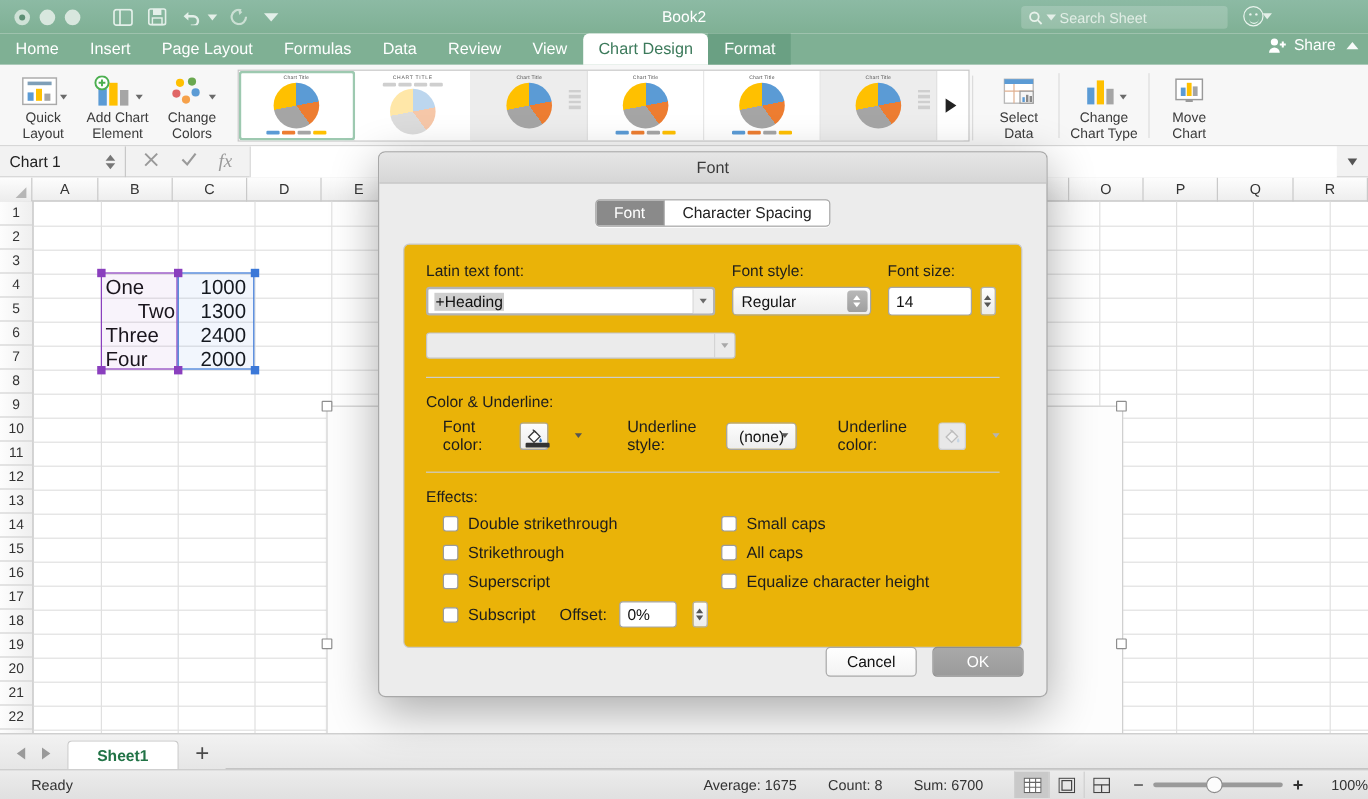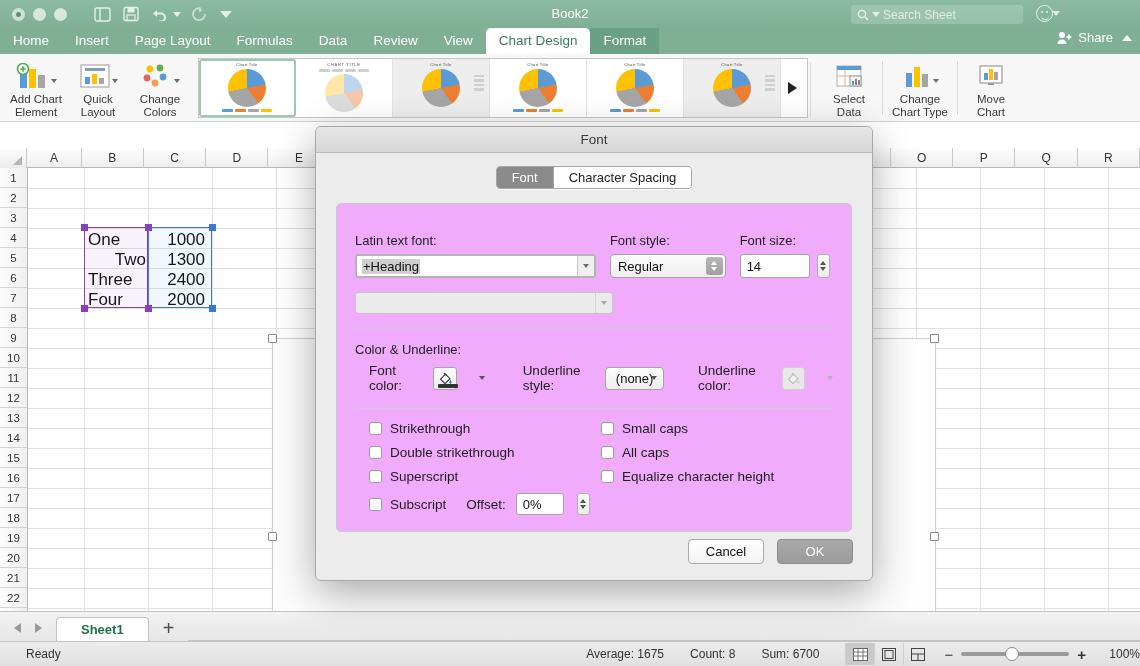--- a/index.html
+++ b/index.html
@@ -201,22 +201,22 @@
   .seg{
     display:flex; border:1px solid #a6a6a6;border-radius:4px;overflow:hidden;
     box-shadow:0 1px 0 rgba(255,255,255,.8);
   }
   .seg div{
     padding:3px 15px;font-size:13px;background:#fff;color:#222;border-right:1px solid #a6a6a6;
   }
   .seg div:last-child{border-right:none;}
   .seg div.on{ background:#8a8a8a;color:#fff;}
   .panel{
-    background:#f0abfc;border:1px solid #c9c9c9;border-radius:5px;
-    padding:29px 18px 16px 18px;
+    background:#eab308;border:1px solid #c9c9c9;border-radius:5px;
+    padding:14px 18px 16px 18px;
   }
   .fldlabel{ font-size:13px;color:#1d1d1d; margin-bottom:6px;}
   .row{ display:flex; align-items:flex-end; gap:14px;}
   .combo{
     height:22px;background:#fff;border:1px solid #a5a5a5;border-radius:3px;
     display:flex;align-items:center; font-size:13px;color:#111;
     padding-left:5px; position:relative;
   }
   .combo .arw{
     position:absolute;right:0;top:0;bottom:0;width:17px;
@@ -354,43 +354,43 @@
         <span>Share</span>
       </span>
       <span class="chev-up"></span>
     </div>
   </div>
 
   <div class="ribbon">
     <div class="rib-grp">
       <div class="rib-btn">
         <div class="ic">
+          <svg width="32" height="26" viewBox="0 0 32 26">
+            <rect x="2" y="2" width="28" height="22" fill="#fff" stroke="#aaa" stroke-width="1.2"></rect>
+            <rect x="6" y="5" width="20" height="3" fill="#7f9fb8"></rect>
+            <rect x="6" y="14" width="5" height="7" fill="#5b9bd5"></rect>
+            <rect x="13" y="11" width="5" height="10" fill="#ffc000"></rect>
+            <rect x="20" y="15" width="5" height="6" fill="#a5a5a5"></rect>
+          </svg>
+          <span class="tri"></span>
+        </div>
+        <div class="lbl"><span>Quick</span><br><span>Layout</span></div>
+      </div>
+      <div class="rib-btn">
+        <div class="ic">
           <svg width="34" height="26" viewBox="0 0 34 26">
             <rect x="4" y="11" width="7" height="14" fill="#5b9bd5"></rect>
             <rect x="13" y="6" width="7" height="19" fill="#ffc000"></rect>
             <rect x="22" y="12" width="7" height="13" fill="#a5a5a5"></rect>
             <circle cx="7" cy="6" r="5.5" fill="#fff" stroke="#4caf50" stroke-width="1.6"></circle>
             <path d="M7 3.2 v5.6 M4.2 6 h5.6" stroke="#4caf50" stroke-width="1.6"></path>
           </svg>
           <span class="tri"></span>
         </div>
         <div class="lbl"><span>Add Chart</span><br><span>Element</span></div>
-      </div>
-      <div class="rib-btn">
-        <div class="ic">
-          <svg width="32" height="26" viewBox="0 0 32 26">
-            <rect x="2" y="2" width="28" height="22" fill="#fff" stroke="#aaa" stroke-width="1.2"></rect>
-            <rect x="6" y="5" width="20" height="3" fill="#7f9fb8"></rect>
-            <rect x="6" y="14" width="5" height="7" fill="#5b9bd5"></rect>
-            <rect x="13" y="11" width="5" height="10" fill="#ffc000"></rect>
-            <rect x="20" y="15" width="5" height="6" fill="#a5a5a5"></rect>
-          </svg>
-          <span class="tri"></span>
-        </div>
-        <div class="lbl"><span>Quick</span><br><span>Layout</span></div>
       </div>
       <div class="rib-btn">
         <div class="ic">
           <svg width="32" height="26" viewBox="0 0 32 26">
             <circle cx="9" cy="6" r="3.4" fill="#ffc000"></circle>
             <circle cx="19" cy="5" r="3.4" fill="#6aa84f"></circle>
             <circle cx="6" cy="15" r="3.4" fill="#e06666"></circle>
             <circle cx="22" cy="14" r="3.4" fill="#5b9bd5"></circle>
             <circle cx="14" cy="20" r="3.4" fill="#f6a14a"></circle>
           </svg>
@@ -504,20 +504,47 @@
             <rect x="14" y="6" width="4" height="11" fill="#ffc000"></rect>
             <rect x="19" y="9" width="4" height="8" fill="#a5a5a5"></rect>
             <rect x="13" y="20" width="6" height="2" fill="#9a9a9a"></rect>
           </svg>
         </div>
         <div class="lbl"><span>Move</span><br><span>Chart</span></div>
       </div>
     </div>
   </div>
 
+  <div class="formulabar">
+    <div class="namebox">
+      <span>Chart 1</span>
+    </div>
+    <div class="stepper" style="margin-left:0;margin-right:8px;">
+      <span class="u"></span>
+      <span class="d"></span>
+    </div>
+    <div class="fbsep"></div>
+    <div class="fb-icons">
+      <span>
+        <svg width="14" height="14" viewBox="0 0 14 14">
+            <path d="M2 2 L12 12 M12 2 L2 12" stroke="#9a9a9a" stroke-width="1.7"></path>
+          </svg>
+      </span>
+      <span>
+        <svg width="15" height="14" viewBox="0 0 15 14">
+            <path d="M2 7 L6 11 L13 2" fill="none" stroke="#9a9a9a" stroke-width="1.8"></path>
+          </svg>
+      </span>
+      <span style="font-style:italic;font-family:'Liberation Serif',serif;font-size:16px;">fx</span>
+    </div>
+    <div class="fb-input"></div>
+    <div class="fb-collapse">
+        <span class="t"></span>
+      </div>
+  </div>
 
   <div class="gridarea">
     <div class="colhdr" id="colhdr">
       <div class="corner"></div>
     <div class="colcell" style="width: 56px;">A</div>
         <div class="colcell" style="width: 64px;">B</div>
         <div class="colcell" style="width: 64px;">C</div>
         <div class="colcell" style="width: 64px;">D</div>
         <div class="colcell" style="width: 64px;">E</div>
         <div class="colcell" style="width: 64px;">F</div>
@@ -760,29 +787,30 @@
                   <path d="M6 1 L8.5 3.5" stroke="#bdbdbd" stroke-width="1.1"></path>
                   <path d="M12.5 8 q2.2 3 0 3.8 q-2.2 -0.8 0 -3.8" fill="#c6d6e6"></path>
                 </svg>
             </span>
           </span>
           <span class="arwbtn dim" style="margin-left:-2px;"></span>
         </div>
 
         <div class="hr"></div>
 
+        <div class="fldlabel">Effects:</div>
         <div class="effects-grid" style="margin-top:8px;margin-left:14px;">
           <div class="eff-col">
             <div class="chkrow">
               <span class="chk"></span>
-              <span>Strikethrough</span>
+              <span>Double strikethrough</span>
             </div>
             <div class="chkrow">
               <span class="chk"></span>
-              <span>Double strikethrough</span>
+              <span>Strikethrough</span>
             </div>
             <div class="chkrow">
               <span class="chk"></span>
               <span>Superscript</span>
             </div>
             <div class="chkrow" style="margin-bottom:0">
               <span class="chk"></span>
               <span>Subscript</span>
               <span style="margin-left:12px;">Offset:</span>
               <span class="textfield" style="width:48px;height:22px;margin-left:2px;">

